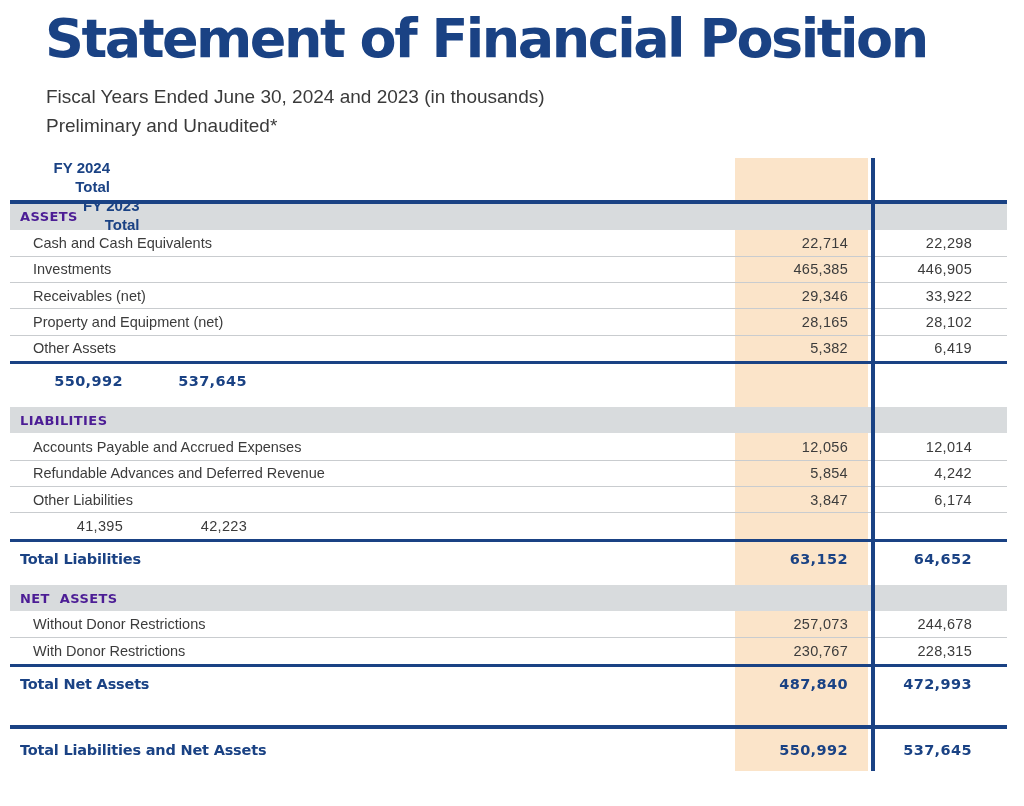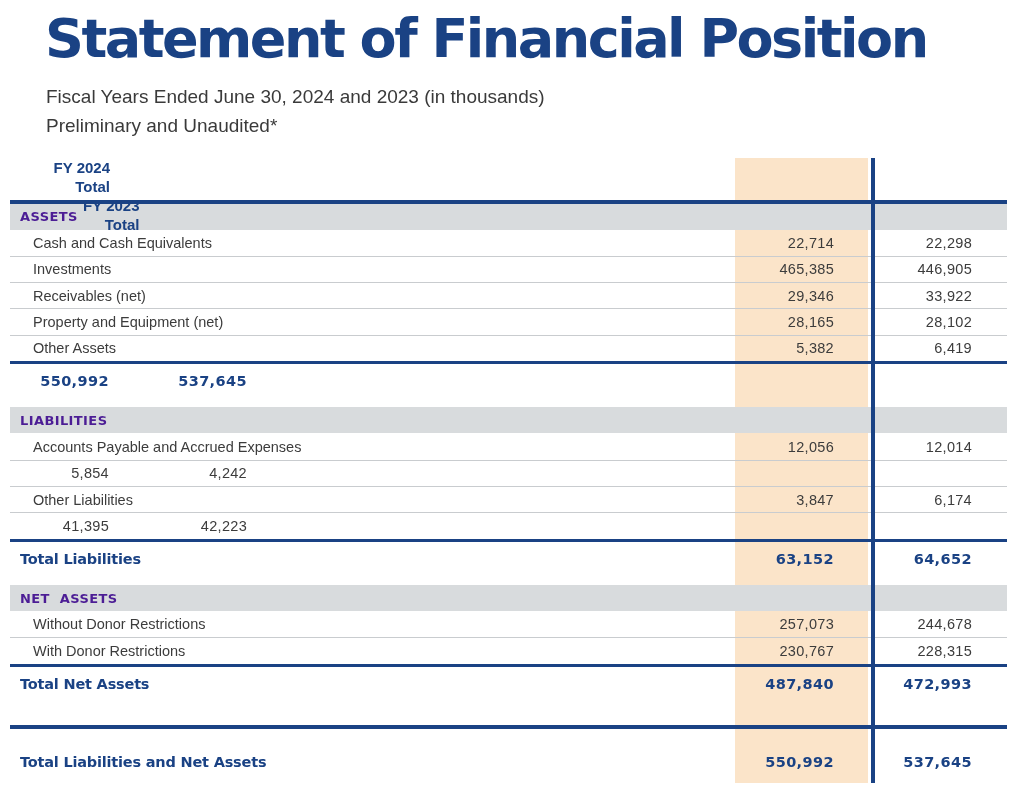--- a/index.html
+++ b/index.html
@@ -58,36 +58,36 @@
     font-family: "DejaVu Sans", sans-serif;
     font-weight: 700; font-size: 13px; letter-spacing: 0.4px;
     color: #4c1d95;
   }
   .band.net { word-spacing: 5px; }
 
   .datarow { display: flex; align-items: center; height: 26.3px; font-size: 14.5px; color: #3c3c3c; }
   .sect .datarow + .datarow { border-top: 1px solid #c9cccf; }
   .datarow .lbl { flex: 1; padding-left: 23px; }
 
-  .v24 { width: 133px; margin-right: 6.5px; padding-right: 34px; text-align: right; letter-spacing: 0.3px; }
+  .v24 { width: 133px; margin-right: 6.5px; padding-right: 20px; text-align: right; letter-spacing: 0.3px; }
   .v23 { width: 132.5px; padding-right: 35px; text-align: right; letter-spacing: 0.3px; }
 
   .totalrow {
     display: flex; align-items: center; height: 33px;
     font-family: "DejaVu Sans", sans-serif;
     font-weight: 700; font-size: 14.5px; letter-spacing: -0.2px;
     color: #1A4284;
   }
   .totalrow .lbl { flex: 1; padding-left: 10px; }
   .totalrow .v24, .totalrow .v23 { letter-spacing: 0.4px; }
 
   .gap10 { height: 10px; }
   .gap25 { height: 25px; }
 
-  .grandrow { height: 42px; margin-top: 12px; }
+  .grandrow { height: 42px; }
 </style>
 </head>
 <body>
 
 <div class="page">
 
   <h1 class="title">Statement of Financial Position</h1>
   <div class="subtitle first">Fiscal Years Ended June 30, 2024 and 2023 (in thousands)</div>
   <div class="subtitle">Preliminary and Unaudited*</div>
 
@@ -142,20 +142,21 @@
       <div class="gap10"></div>
 
       <div class="band">LIABILITIES</div>
       <div class="sect">
         <div class="datarow">
           <div class="lbl">Accounts Payable and Accrued Expenses</div>
           <div class="v24">12,056</div>
           <div class="v23">12,014</div>
         </div>
         <div class="datarow">
+          <div class="lbl">Refundable Advances and Deferred Revenue</div>
           <div class="v24">5,854</div>
           <div class="v23">4,242</div>
         </div>
         <div class="datarow">
           <div class="lbl">Other Liabilities</div>
           <div class="v24">3,847</div>
           <div class="v23">6,174</div>
         </div>
         <div class="datarow">
           <div class="v24">41,395</div>

